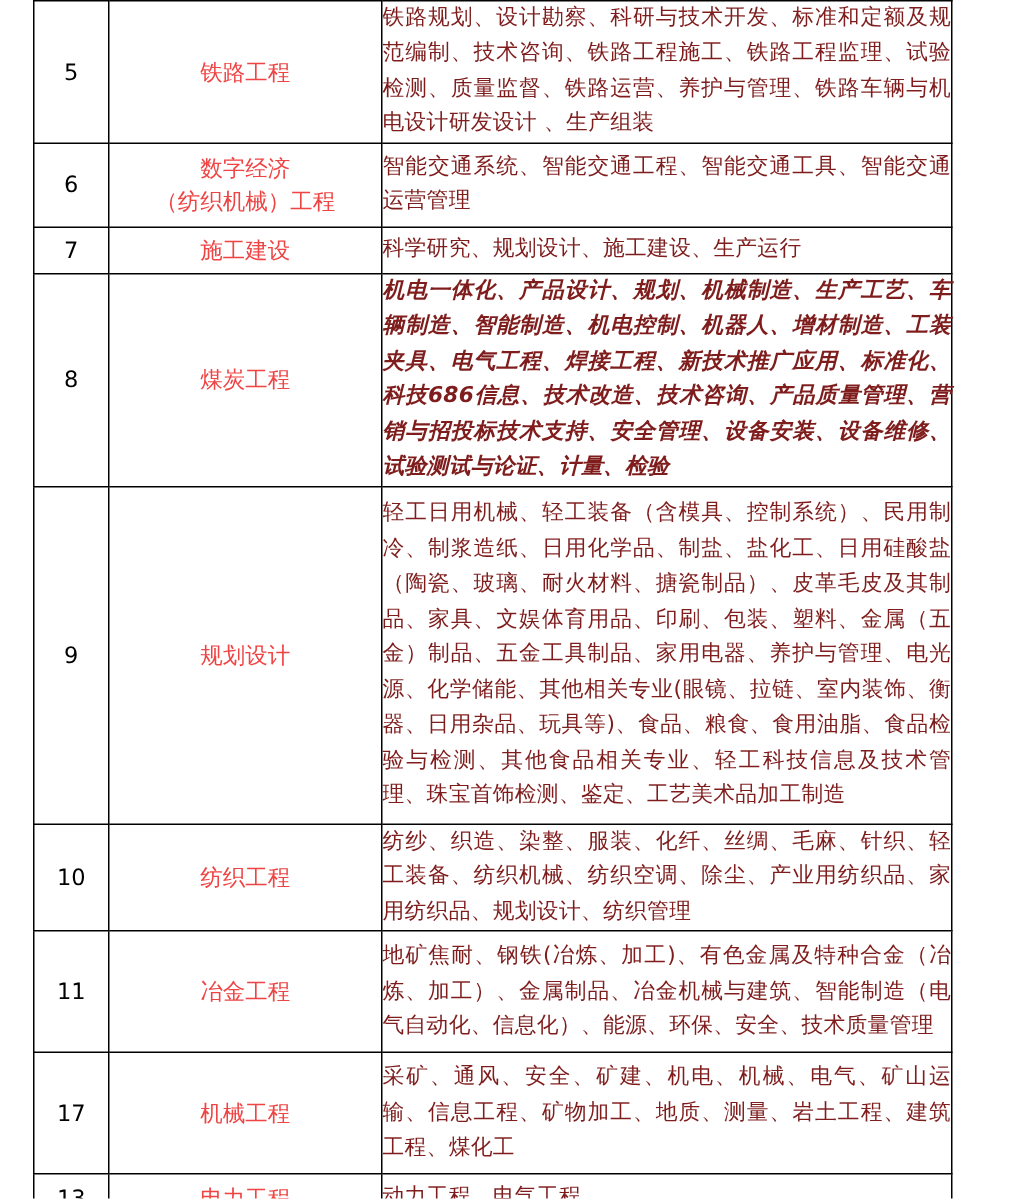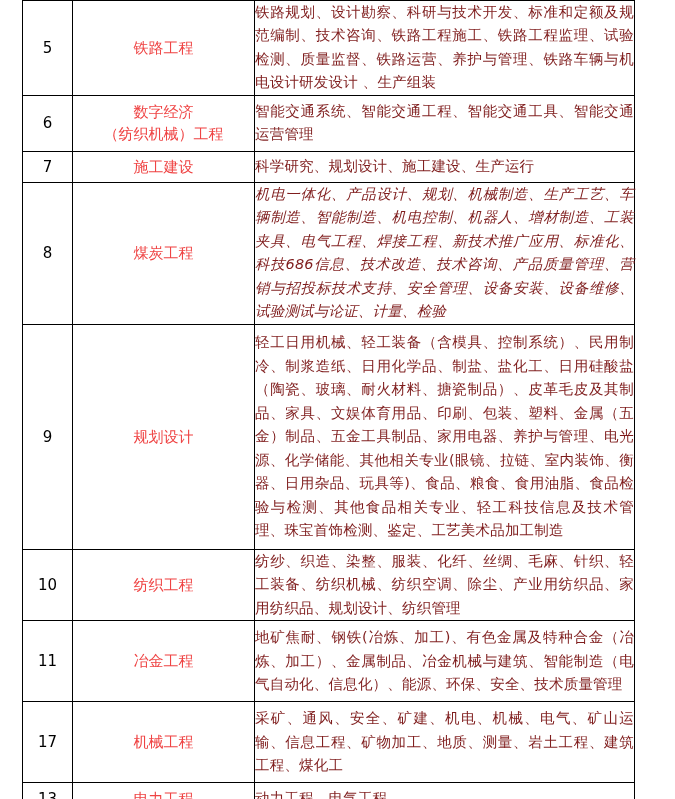--- a/index.html
+++ b/index.html
@@ -54,20 +54,21 @@
     font-size: 14.5px;
     color: #7f1d1d;
     line-height: 1.62;
     padding: 7px 8px 8px 8px;
     text-align: justify;
     text-justify: inter-ideograph;
     letter-spacing: 0.2px;
   }
   td.desc-italic {
     font-style: italic;
+    font-weight: bold;
   }
   .row-5 { height: 85px; }
   .row-6 { height: 56px; }
   .row-7 { height: 31px; }
   .row-8 { height: 130px; }
   .row-9 { height: 225px; }
   .row-10 { height: 62px; }
   .row-11 { height: 81px; }
   .row-12 { height: 81px; }
   .row-13 { height: 32px; }

